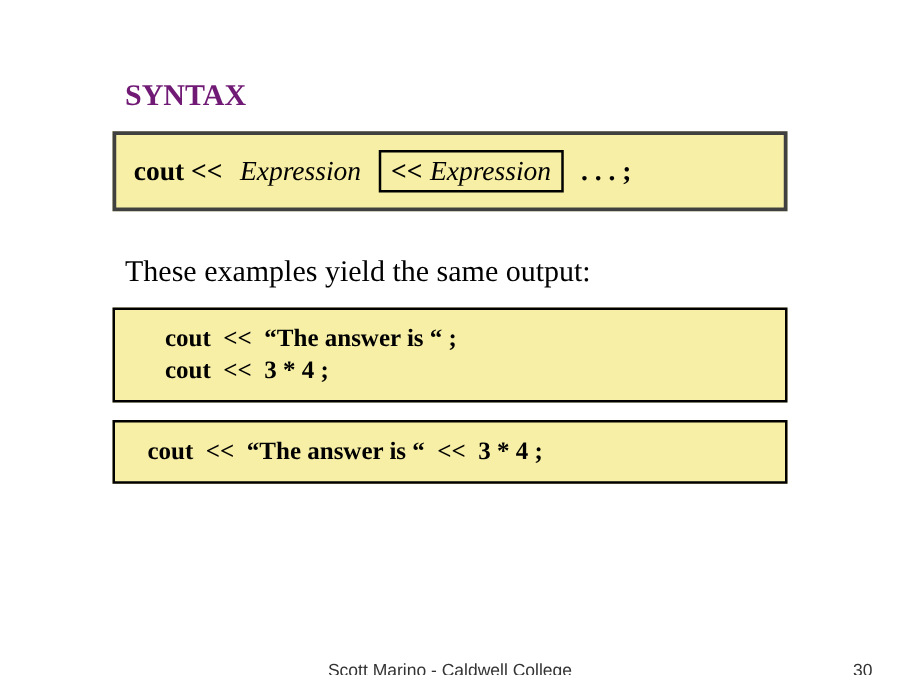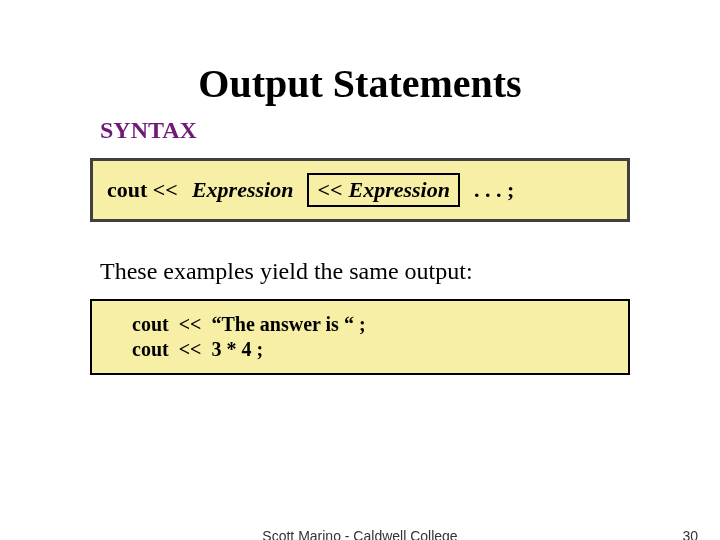--- a/index.html
+++ b/index.html
@@ -41,21 +41,21 @@
     display: flex;
     align-items: center;
     gap: 14px;
     white-space: nowrap;
   }
   .syntax-box .plain {
     font-weight: bold;
   }
   .syntax-box .italic {
     font-style: italic;
-    font-weight: bold;
+    font-weight: normal;
   }
   .syntax-box .inner {
     border: 2px solid #000;
     padding: 2px 8px;
     display: inline-flex;
     align-items: baseline;
     gap: 6px;
   }
   .examples-intro {
     font-size: 24px;
@@ -94,40 +94,42 @@
   .footer .page {
     position: absolute;
     right: 22px;
   }
 </style>
 </head>
 <body>
 
 <div class="slide">
 
-  <h1 class="title">Output Statements</h1>
 
   <div class="syntax-label">SYNTAX</div>
 
   <div class="syntax-box">
     <span class="plain">cout  &lt;&lt;</span>
     <span class="italic">Expression</span>
     <span class="inner">
       <span class="plain">&lt;&lt;</span>
       <span class="italic">Expression</span>
     </span>
     <span class="plain"> . . . ;</span>
   </div>
 
   <div class="examples-intro">These examples yield the same output:</div>
 
   <div class="code-box first">
     <div class="code-line">cout  &lt;&lt;  “The answer is “ ;</div>
     <div class="code-line">cout  &lt;&lt;  3 * 4 ;</div>
   </div>
 
+  <div class="code-box second">
+    <div class="code-line">cout  &lt;&lt;  “The answer is “  &lt;&lt;  3 * 4 ;</div>
+  </div>
 
   <div class="footer">
     <div class="author">Scott Marino - Caldwell College</div>
     <div class="page">30</div>
   </div>
 
 </div>
 
 </body></html>

